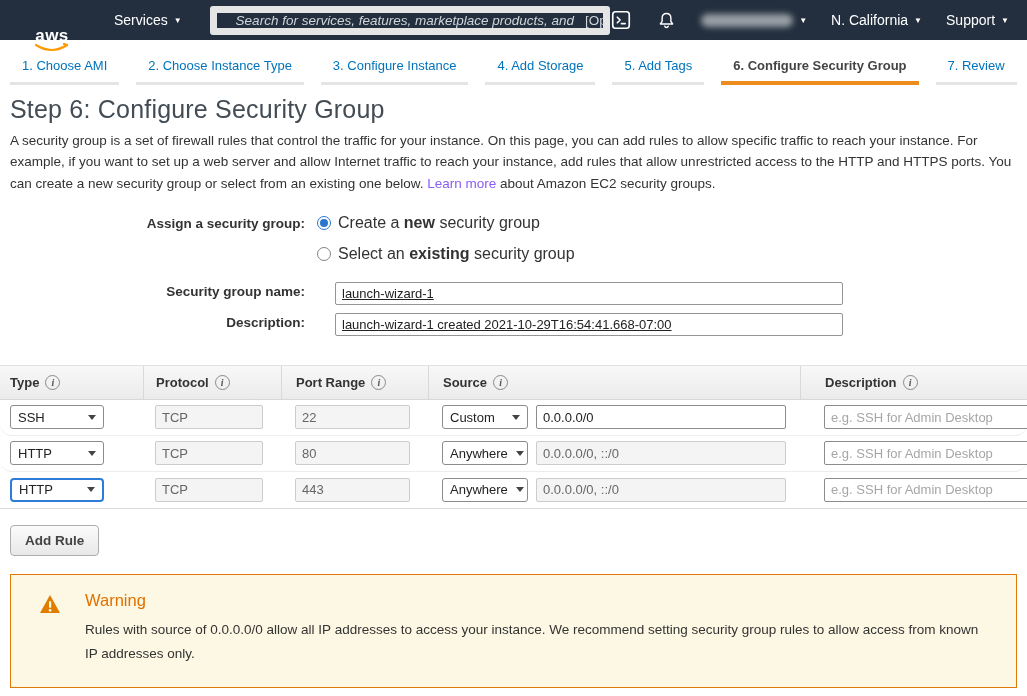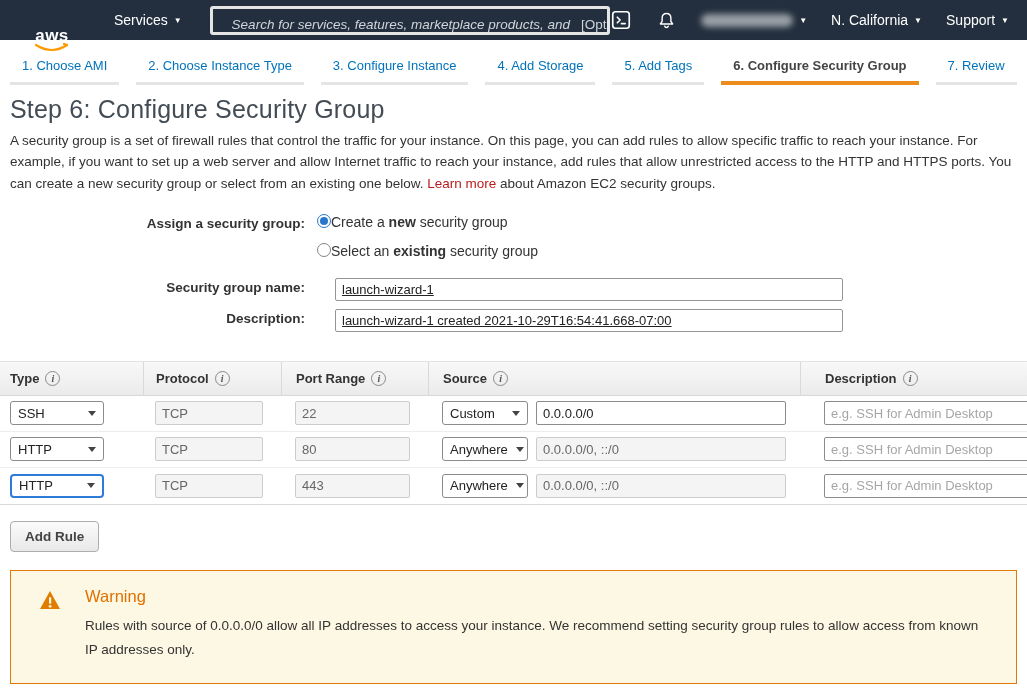--- a/index.html
+++ b/index.html
@@ -16,47 +16,47 @@
     height: 40px; background: #232f3e;
     display: flex; align-items: center;
     padding: 0 18px 0 34px; color: #fff;
   }
   .aws-logo { display: flex; flex-direction: column; align-items: center; margin-right: 44px; cursor: pointer; }
   .aws-logo .logo-text { font-weight: bold; font-size: 17px; letter-spacing: 0.5px; line-height: 15px; margin-top: 40px; }
   .nav-item { display: flex; align-items: center; gap: 6px; font-size: 14px; cursor: pointer; white-space: nowrap; }
   .caret { font-size: 8px; line-height: 1; position: relative; top: 1px; }
   .services { margin-right: 28px; }
   .searchbox {
-    width: 468px; height: 29px; border: 3px solid #e5e5e5; border-radius: 3px;
-    background: #232f3e; display: flex; align-items: flex-end; padding: 0 10px; gap: 9px;
+    width: 468px; height: 29px; border: 7px solid #e5e5e5; border-radius: 3px;
+    background: #232f3e; display: flex; align-items: center; padding: 0 10px; gap: 9px;
     color: #d5dbdb; font-size: 13.5px; cursor: text; overflow: hidden;
   }
   .searchbox .ph { font-style: italic; color: #cfd5da; white-space: nowrap; }
   .searchbox .shortcut { font-style: normal; color: #cfd5da; white-space: nowrap; margin-left: 2px; }
   .nav-right { margin-left: auto; display: flex; align-items: center; gap: 24px; }
   .icon-btn { display: flex; align-items: center; cursor: pointer; }
   .account-blob { width: 92px; height: 13px; background: #9aa0a6; border-radius: 7px; filter: blur(3px); }
 
   
   .tabs { display: flex; padding: 0 0 0 10px; margin-top: 14px; }
   .tab {
     font-size: 13px; color: #0073bb; padding: 4px 12px 9px 12px; margin-right: 17px;
     border-bottom: 3px solid #e4e4e4; cursor: pointer; white-space: nowrap;
   }
   .tab.active { color: #444; font-weight: bold; border-bottom: 4px solid #eb8c1c; padding-bottom: 8px; cursor: default; }
 
   
   .main { padding: 0 10px; }
   .page-title { font-size: 25px; font-weight: 300; color: #434c54; margin-top: 10px; letter-spacing: 0.2px; }
   .page-desc { font-size: 13.5px; line-height: 1.58; margin-top: 6px; color: #333; }
-  .link { color: #b91c1c; text-decoration: none; cursor: pointer; }
+  .link { color: #8b5cf6; text-decoration: none; cursor: pointer; }
 
   .form-row { display: flex; align-items: flex-start; margin-top: 14px; }
   .form-label { width: 295px; text-align: right; font-weight: bold; font-size: 13.5px; color: #333; padding-top: 2px; flex: none; }
-  .radio-line { display: flex; align-items: flex-start; font-size: 14px; margin-left: 12px; cursor: pointer; }
+  .radio-line { display: flex; align-items: center; gap: 7px; font-size: 16px; margin-left: 12px; cursor: pointer; }
   .radio { width: 14px; height: 14px; border: 1px solid #848484; border-radius: 50%; background: #fff; position: relative; flex: none; }
   .radio.checked { border-color: #2977cc; }
   .radio.checked::after { content: ""; position: absolute; left: 2px; top: 2px; width: 8px; height: 8px; border-radius: 50%; background: #2977cc; }
   .txt-input {
     height: 23px; border: 1px solid #959595; border-radius: 2px; font-size: 13px;
     font-family: "Liberation Sans", sans-serif; color: #222; padding: 0 6px; background: #fff; text-decoration: underline;
   }
   .wide { width: 508px; margin-left: 30px; }
 
   
@@ -72,21 +72,21 @@
     width: 15px; height: 15px; border: 1px solid #8a8a8a; border-radius: 50%;
     font-size: 10px; font-style: italic; font-family: "Liberation Serif", serif;
     display: inline-flex; align-items: center; justify-content: center; color: #555; cursor: pointer; flex: none;
   }
   .col-type  { width: 143px; padding-left: 10px; flex: none; }
   .col-proto { width: 138px; padding-left: 12px; flex: none; }
   .col-port  { width: 147px; padding-left: 14px; flex: none; }
   .col-src   { width: 372px; padding-left: 14px; flex: none; }
   .col-desc  { flex: 1; padding-left: 24px; overflow: visible; }
 
-  .trow { display: flex; align-items: center; height: 36px; border-bottom: 1px solid #ededed; }
+  .trow { display: flex; align-items: center; height: 36px; border-bottom: 1px solid #ededed; border-radius: 12px; }
   .trow:last-child { border-bottom: none; }
   .cell { display: flex; align-items: center; gap: 8px; }
 
   .select {
     height: 24px; background: #fff; border: 1px solid #8c8c8c; border-radius: 3px;
     display: inline-flex; align-items: center; justify-content: space-between;
     font-size: 13px; color: #222; padding: 0 7px; cursor: pointer;
   }
   .select.focused { border: 2px solid #2e7bd8; border-radius: 4px; }
   .sel-caret { width: 0; height: 0; border-left: 4px solid transparent; border-right: 4px solid transparent; border-top: 5px solid #444; margin-left: 8px; }

